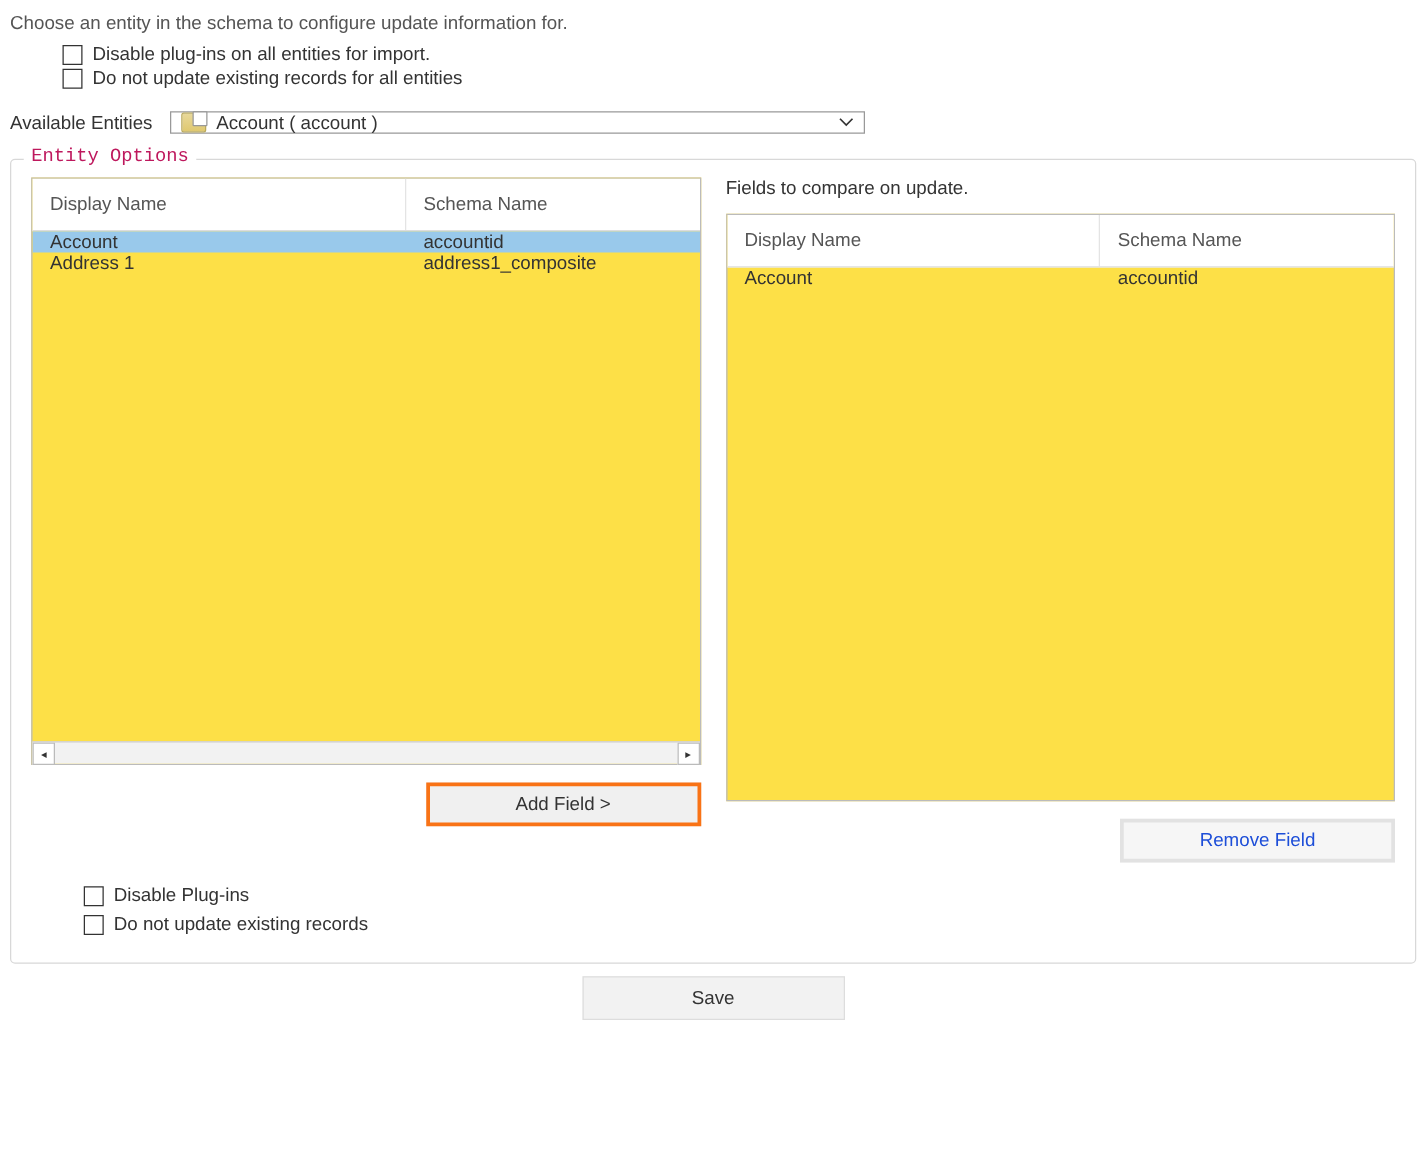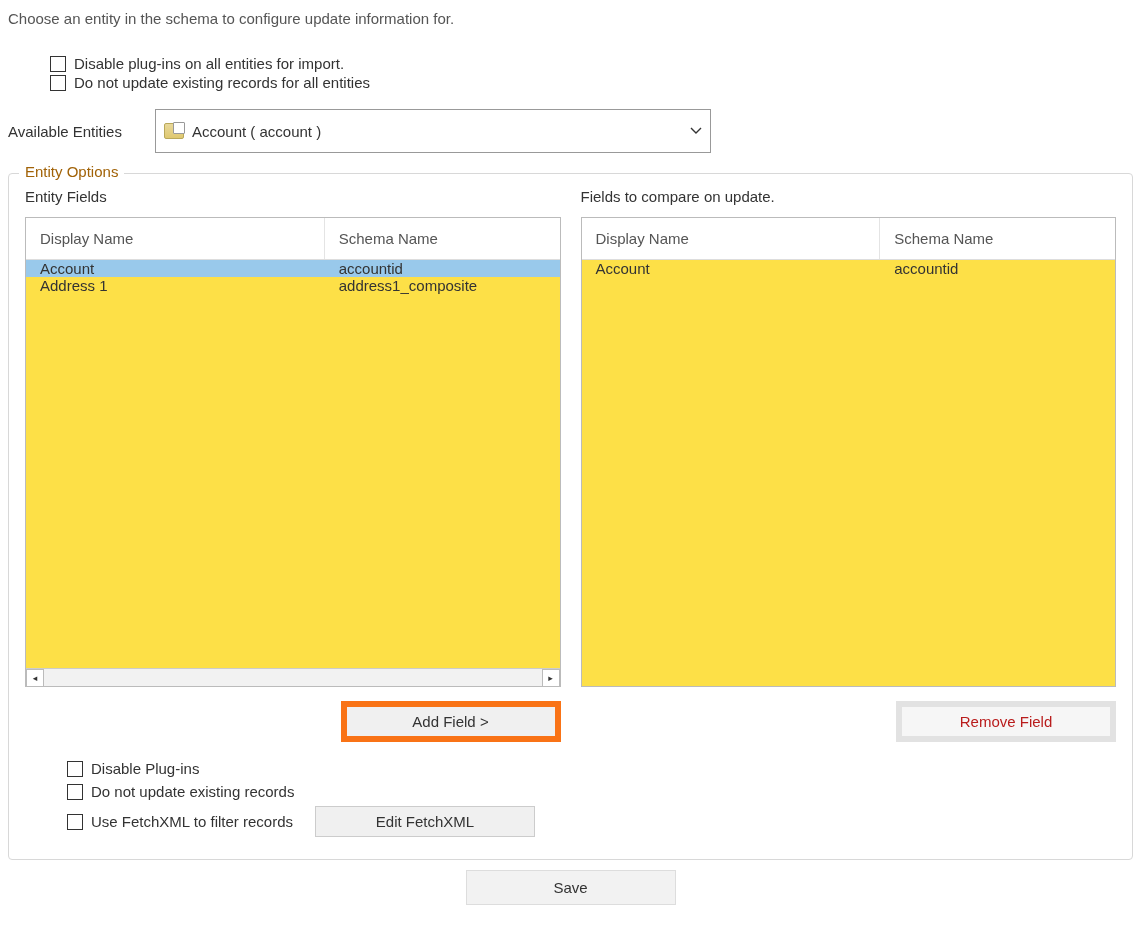--- a/index.html
+++ b/index.html
@@ -5,21 +5,21 @@
   * { box-sizing: border-box; }
   body {
     font-family: "Segoe UI", Tahoma, sans-serif;
     font-size: 15px;
     color: #333;
     background: #fff;
     margin: 0;
     padding: 10px 8px;
     width: 1141px;
   }
-  .instruction { color: #555; margin-bottom: 28px; }
+  .instruction { color: #555; margin-bottom: 8px; }
   .checkbox-row {
     display: flex;
     align-items: center;
     gap: 8px;
     margin-bottom: 2px;
     padding-left: 42px;
   }
   .checkbox {
     width: 16px;
     height: 16px;
@@ -33,24 +33,23 @@
     align-items: center;
     gap: 14px;
     margin-top: 18px;
     margin-bottom: 18px;
   }
   .avail-label { white-space: nowrap; }
   .combo {
     display: flex;
     align-items: center;
     border: 1px solid #999;
-    height: 44px;
+    height: 18px;
     width: 556px;
     background: #fff;
-    margin-left: 19px;
   }
   .combo-icon {
     width: 20px;
     height: 16px;
     margin: 0 8px;
     background: linear-gradient(to bottom, #e8d89a 0%, #dfc870 100%);
     border: 1px solid #b9a85a;
     border-radius: 2px;
     position: relative;
   }
@@ -77,21 +76,22 @@
     padding: 14px 16px 16px 16px;
     position: relative;
     margin-top: 20px;
   }
   .fieldset-legend {
     position: absolute;
     top: -11px;
     left: 10px;
     background: #fff;
     padding: 0 6px;
-    color: #a16207;
+    color: #be185d;
+    font-family: Liberation Mono, monospace;
   }
   .two-col {
     display: flex;
     gap: 20px;
   }
   .col { flex: 1; display: flex; flex-direction: column; }
   .col-title { margin-bottom: 12px; }
   .grid {
     border: 1px solid #bbb;
     height: 470px;
@@ -139,31 +139,31 @@
     font-size: 9px;
   }
   .scroll-track { flex: 1; }
 
   .under-btn-row {
     display: flex;
     justify-content: flex-end;
     margin-top: 14px;
   }
   .btn {
-    border: 6px solid #f97316;
+    border: 3px solid #f97316;
     background: #f0f0f0;
     padding: 6px 12px;
     min-width: 220px;
     text-align: center;
     cursor: pointer;
     font-family: inherit;
     font-size: inherit;
   }
   .btn.disabled {
-    color: #b91c1c;
+    color: #1d4ed8;
     background: #f6f6f6;
     border-color: #e2e2e2;
     cursor: default;
   }
   .options-block { margin-top: 18px; }
   .options-block .checkbox-row { margin-bottom: 6px; }
   .inline-btn {
     border: 1px solid #ccc;
     background: #f0f0f0;
     padding: 6px 12px;
@@ -212,21 +212,20 @@
     </span>
   </div>
 </div>
 
 <div class="fieldset">
   <div class="fieldset-legend">Entity Options</div>
 
   <div class="two-col">
 
     <div class="col">
-      <div class="col-title">Entity Fields</div>
       <div class="grid">
         <div class="grid-header">
           <div class="grid-header-cell col-disp">Display Name</div>
           <div class="grid-header-cell col-schema">Schema Name</div>
         </div>
         <div class="grid-body" id="left-grid-body">
             <div class="grid-row selected">
               <div class="grid-cell col-disp">Account</div>
               <div class="grid-cell col-schema">accountid</div>
             </div>
@@ -268,23 +267,18 @@
 
   <div class="options-block">
     <div class="checkbox-row">
       <span class="checkbox"></span>
       <span>Disable Plug-ins</span>
     </div>
     <div class="checkbox-row">
       <span class="checkbox"></span>
       <span>Do not update existing records</span>
     </div>
-    <div class="checkbox-row">
-      <span class="checkbox"></span>
-      <span>Use FetchXML to filter records</span>
-      <div class="inline-btn">Edit FetchXML</div>
-    </div>
   </div>
 </div>
 
 <div class="save-row">
   <div class="save-btn">Save</div>
 </div>
 
 </body></html>

